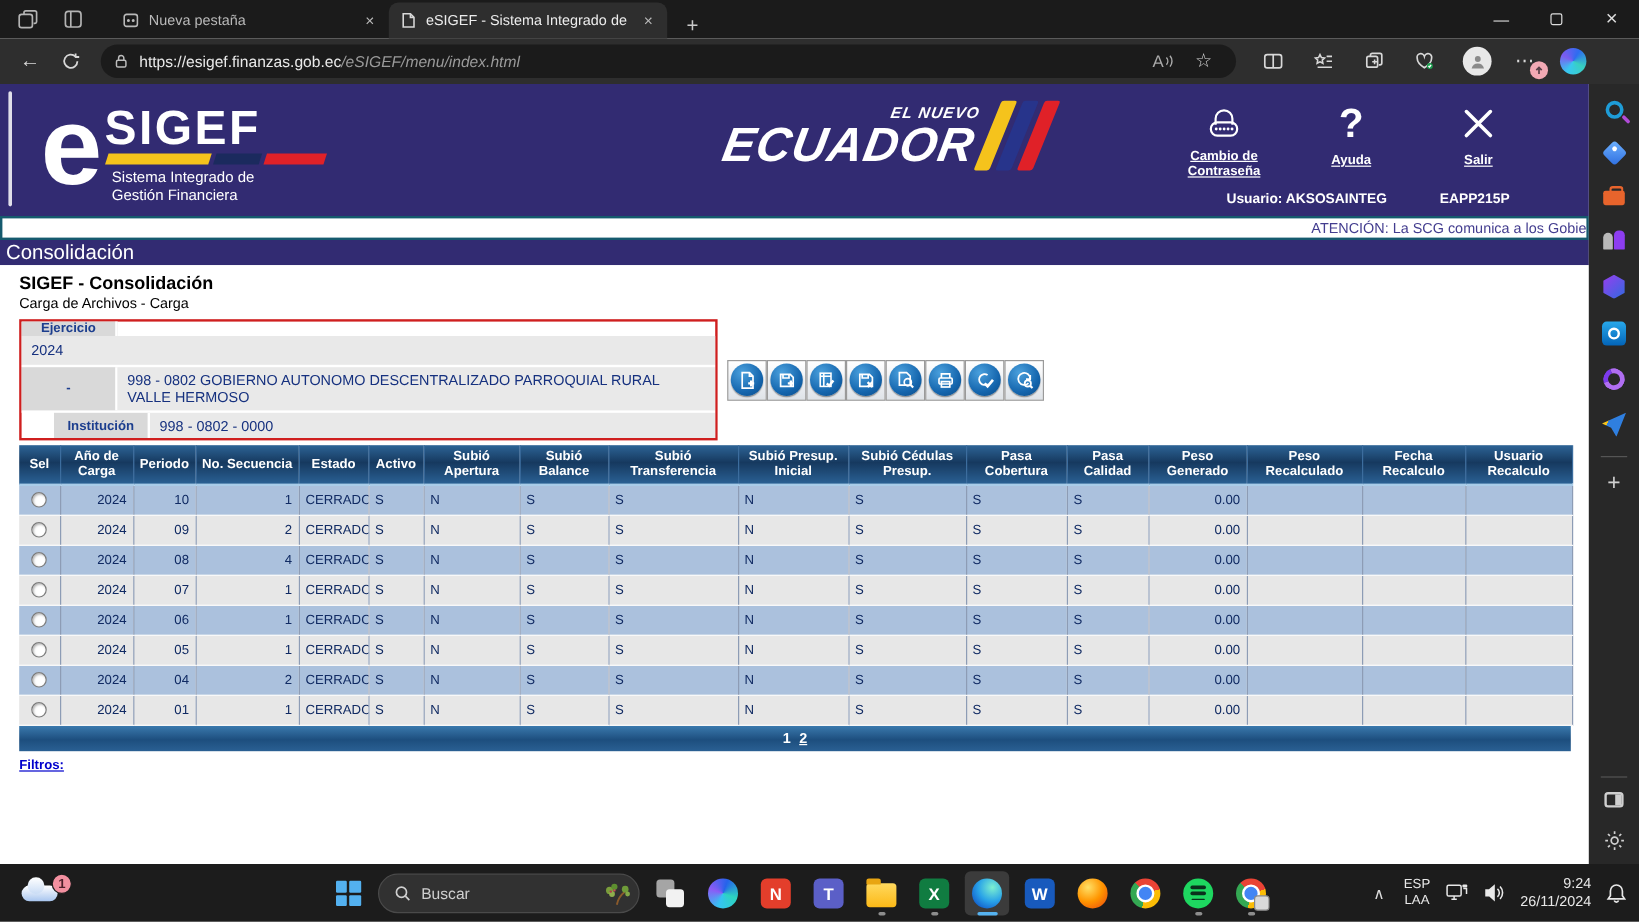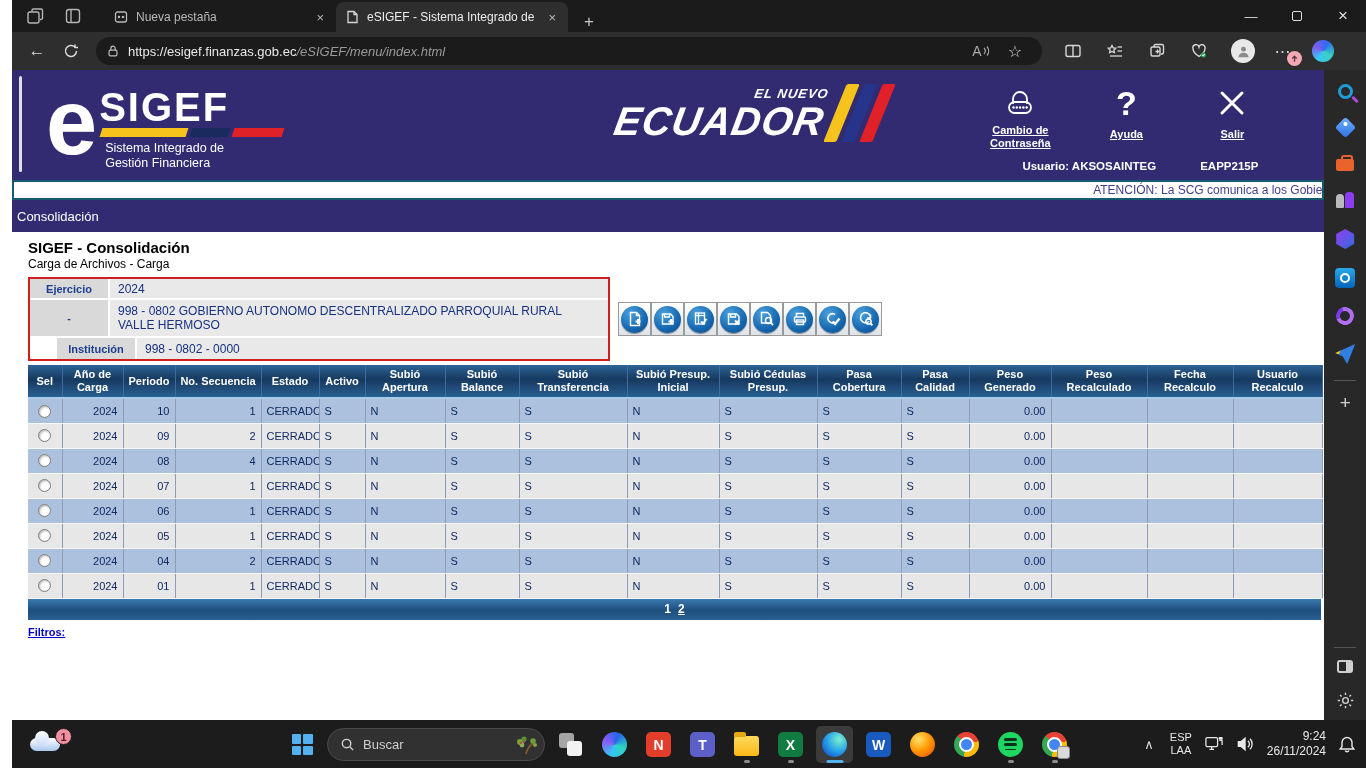--- a/index.html
+++ b/index.html
@@ -1,18 +1,18 @@
 <!DOCTYPE html>
 <html><head>
 <meta charset="utf-8">
 <style>
   * { margin:0; padding:0; box-sizing:border-box; }
   html,body { width:1366px; height:768px; background:#000; }
   body { font-family:"Liberation Sans", sans-serif; }
-  .screen { position:relative; width:1366px; height:768px; overflow:hidden; background:#fff;padding-left:12px; }
+  .screen { position:relative; width:1366px; height:768px; overflow:hidden; background:#fff; }
 
   
   .titlebar { height:32px; background:#1b1b1b; display:flex; align-items:center; color:#cfcfcf; }
   .tb-left { display:flex; align-items:center; gap:20px; margin-left:14px; }
   .tb-left .ico { opacity:.85; }
   .tabs { display:flex; align-items:flex-end; height:32px; margin-left:22px; }
   .tab { width:232px; height:30px; display:flex; align-items:center; gap:8px; padding:0 8px 0 10px; font-size:12px; border-radius:8px 8px 0 0; }
   .tab .t-title { flex:1; white-space:nowrap; overflow:hidden; }
   .tab.inactive { color:#b9b9b9; }
   .tab.active { background:#2e2e2e; color:#ececec; }
@@ -69,33 +69,33 @@
   .header-actions { position:absolute; right:54px; top:12px; display:flex; gap:30px; }
   .h-action { width:76px; text-align:center; color:#fff; }
   .h-action .h-ico { height:42px; display:flex; align-items:center; justify-content:center; }
   .h-action .h-label { font-size:11px; font-weight:bold; text-decoration:underline; line-height:13px; display:inline-block; }
   .help-glyph { font-size:34px; font-weight:bold; color:#fff; }
   .header-user { position:absolute; right:66px; bottom:8px; display:flex; gap:44px; color:#fff; font-size:11.5px; font-weight:bold; }
 
   
   .marquee { height:20px; background:#fff; border:2px solid #155a6e; display:flex; align-items:center; justify-content:flex-end; overflow:hidden; flex:none; }
   .marquee span { font-size:12px; color:#433d8f; white-space:nowrap; }
-  .menubar { height:32px; background:#322b72; color:#fff; display:flex; align-items:center; padding-left:5px; font-size:13px; flex:none; }
+  .menubar { height:21px; background:#322b72; color:#fff; display:flex; align-items:center; padding-left:5px; font-size:17px; flex:none; }
 
   
   .main { flex:1; background:#fff; padding:7px 0 0 16px; overflow:hidden; }
   .page-title { font-size:15px; font-weight:bold; color:#000; line-height:18px; }
   .page-subtitle { font-size:12px; color:#000; line-height:15px; }
   .form-row { display:flex; margin-top:5px; }
   .form-box { width:582px; border:2px solid #cf1f1f; background:#fff; }
   .f-row { display:flex; border-bottom:2px solid #fff; }
   .f-row:last-child { border-bottom:none;margin-left:27px; }
   .f-label { width:80px; background:#d9d9d9; color:#1c3e8e; font-weight:bold; font-size:11px; display:flex; align-items:center; justify-content:center; border-right:2px solid #fff; }
   .f-value { flex:1; background:#e9e9e9; color:#16317f; font-size:12px; display:flex; align-items:center; padding:3px 8px; }
-  .f-h1 { height:21px; } .f-h2 { min-height:38px; } .f-h3 { height:21px; }
+  .f-h1 { height:38px;flex-direction:column; } .f-h2 { min-height:38px; } .f-h3 { height:21px; }
 
   .action-toolbar { display:flex; margin-left:8px; align-self:center; }
   .tool-btn { width:33px; height:34px; border:1px solid #9a9a9a; background:linear-gradient(#ffffff,#dfe3e8); display:flex; align-items:center; justify-content:center; }
   .tool-btn + .tool-btn { margin-left:0px; }
   .tool-circle { width:27px; height:27px; border-radius:50%; background:radial-gradient(circle at 35% 28%, #4aa0dd, #1465ad 62%, #0c4a84); display:flex; align-items:center; justify-content:center; box-shadow:0 1px 1px rgba(0,0,0,.4); }
 
   
   table.records { border-collapse:collapse; table-layout:fixed; width:1293px; margin-top:4px; font-size:11px; }
   .records thead th { height:33px; background:linear-gradient(180deg,#2d6496 0%,#16395f 45%,#2a6093 100%); color:#fff; font-weight:bold; font-size:11px; line-height:13px; border-right:1px solid #3c6d9e; border-bottom:2px solid #a9cce8; padding:2px 2px; }
   .records tbody td { height:25px; padding:0 5px; border-right:1px solid #8d9cb5; border-bottom:1px solid #f8f8f8; color:#102a63; overflow:hidden; white-space:nowrap; }

